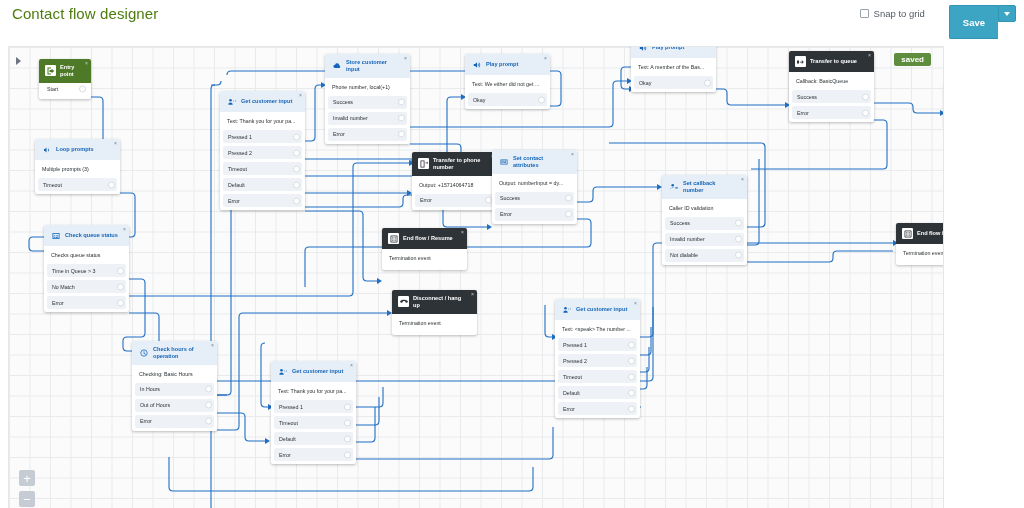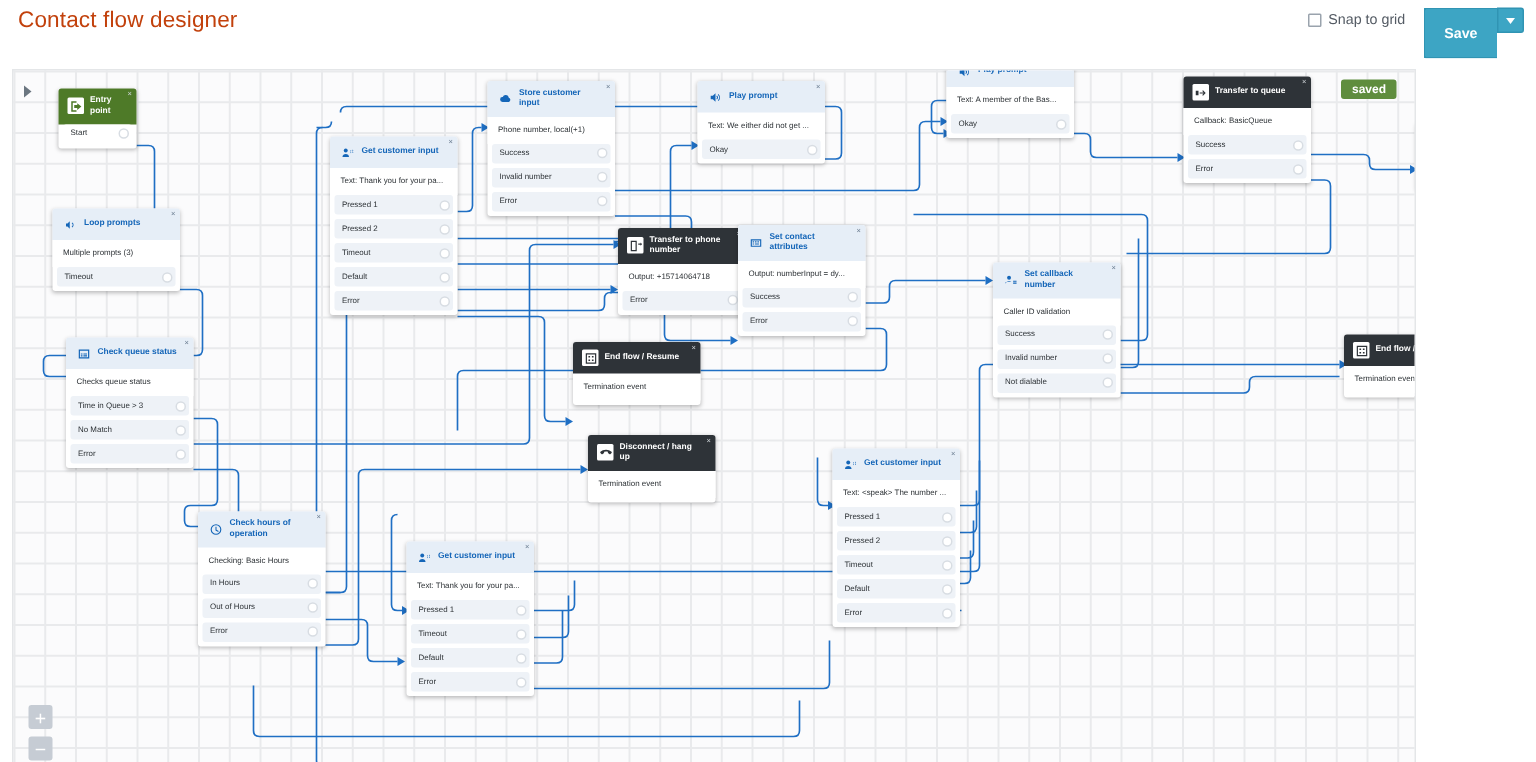--- a/index.html
+++ b/index.html
@@ -13,25 +13,25 @@
 
   
   .topbar {
     position: absolute; left: 0; top: 0;
     width: 1024px; height: 28px;
     background: #ffffff;
     display: flex; align-items: center;
   }
   .page-title {
     position: absolute; left: 12px; top: 5px;
-    font-size: 15px; color: #c2410c; letter-spacing: .1px;
+    font-size: 15px; color: #4d7c0f; letter-spacing: .1px;
   }
   .topbar-right {
     position: absolute; right: 8px; top: 5px;
-    display: flex; align-items: center; gap: 12px;
+    display: flex; align-items: center; gap: 24px;
   }
   .snap-wrap { display: flex; align-items: center; gap: 5px; }
   .snap-box {
     width: 9px; height: 9px; border: 1px solid #9aa3ad;
     background: #fff; border-radius: 1px; display: inline-block;
   }
   .snap-label { font-size: 9.5px; color: #545b64; }
   .save-group { display: flex; align-items: stretch; height: 17px; }
   .btn-save {
     background: #3da5c4; color: #fff; font-size: 9.5px; font-weight: bold;

